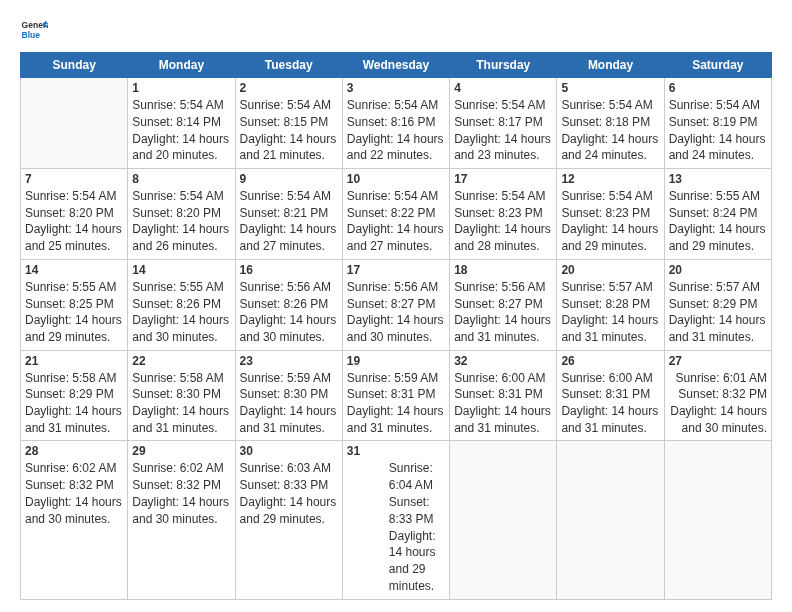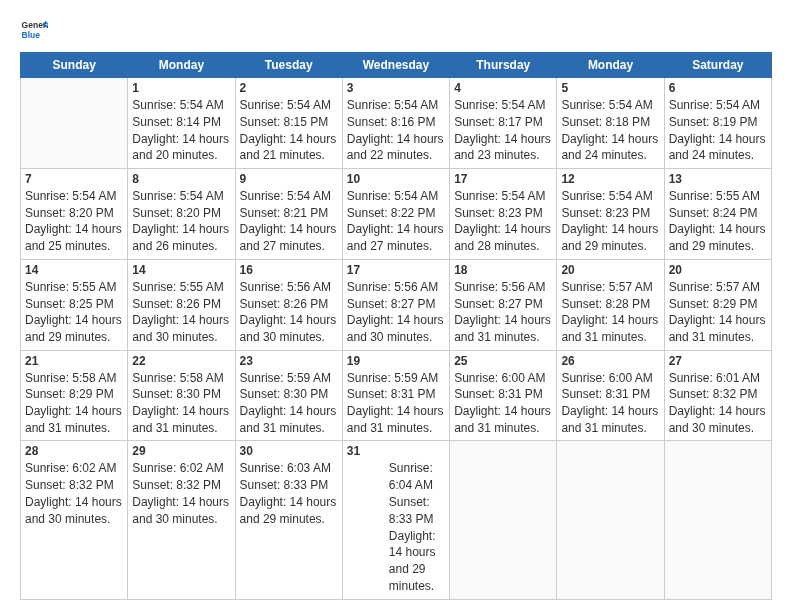--- a/index.html
+++ b/index.html
@@ -284,36 +284,36 @@
 and 31 minutes.</div>
           </td>
           <td>
             <div class="day-num">19</div>
             <div class="day-info" style="white-space: pre-line;">Sunrise: 5:59 AM
 Sunset: 8:31 PM
 Daylight: 14 hours
 and 31 minutes.</div>
           </td>
           <td>
-            <div class="day-num">25</div>
+            <div class="day-num">32</div>
             <div class="day-info" style="white-space: pre-line;">Sunrise: 6:00 AM
 Sunset: 8:31 PM
 Daylight: 14 hours
 and 31 minutes.</div>
           </td>
           <td>
             <div class="day-num">26</div>
             <div class="day-info" style="white-space: pre-line;">Sunrise: 6:00 AM
 Sunset: 8:31 PM
 Daylight: 14 hours
 and 31 minutes.</div>
           </td>
           <td>
             <div class="day-num">27</div>
-            <div class="day-info" style="white-space: pre-line;">Sunrise: 6:01 AM
+            <div class="day-info" style="white-space: pre-line; text-align: right;">Sunrise: 6:01 AM
 Sunset: 8:32 PM
 Daylight: 14 hours
 and 30 minutes.</div>
           </td>
         </tr>
         <tr>
           <td>
             <div class="day-num">28</div>
             <div class="day-info" style="white-space: pre-line;">Sunrise: 6:02 AM
 Sunset: 8:32 PM

